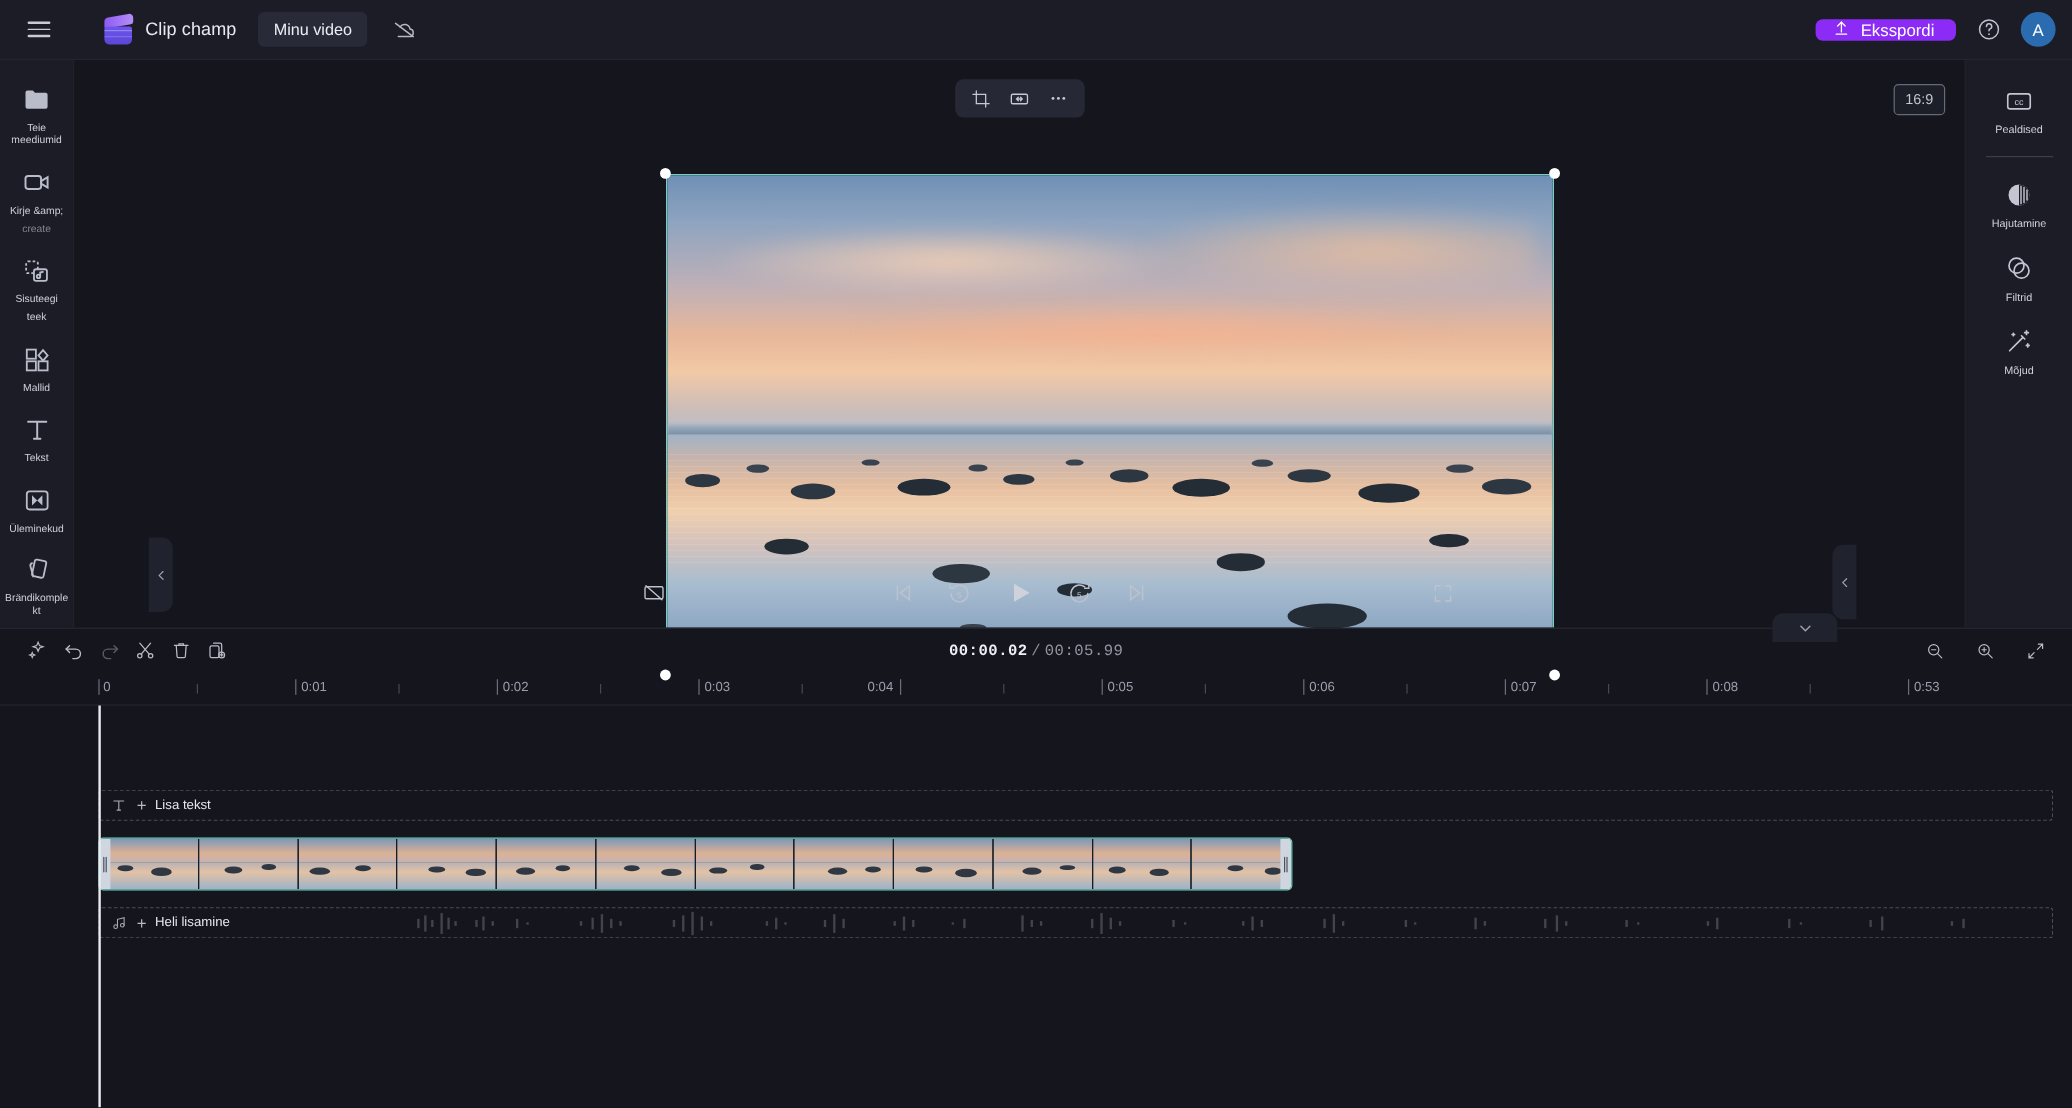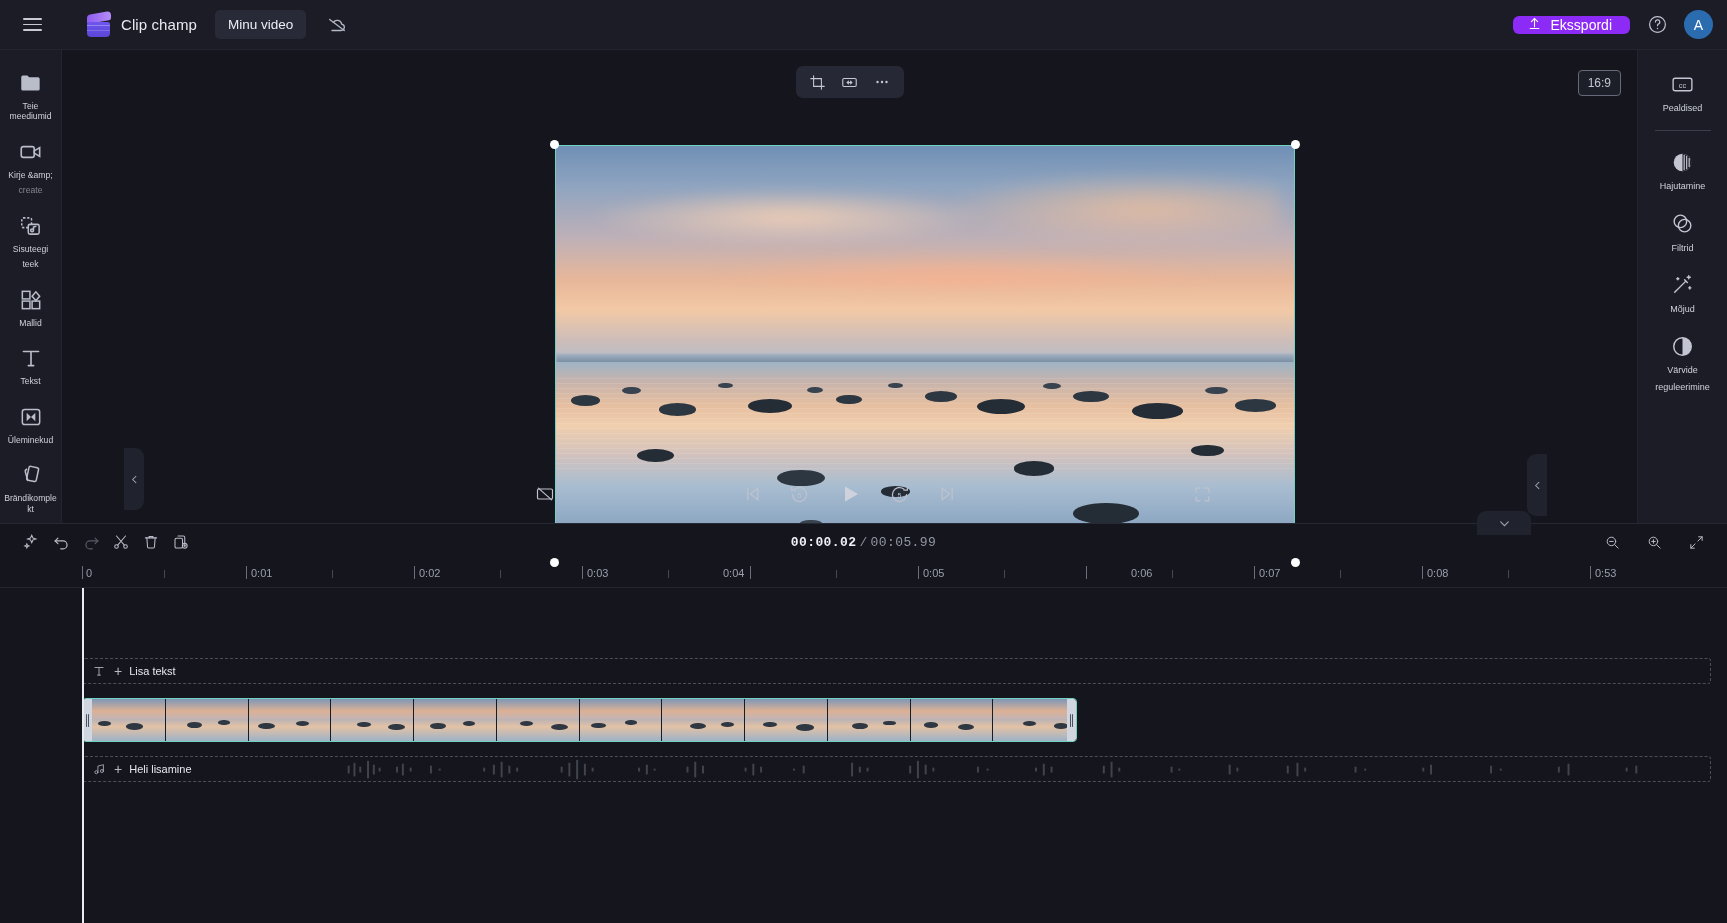--- a/index.html
+++ b/index.html
@@ -466,30 +466,20 @@
         <span class="rrail-ico">
           <svg width="25" height="25" viewBox="0 0 24 24" fill="none" stroke="#c3c6d2" stroke-width="1.35" stroke-linecap="round">
             <path d="M4.5 19.5L15 9"></path>
               <path d="M14 7.5l2.6 2.6"></path>
             <path d="M18 3.5v3M16.5 5h3M7.5 5.5v2M6.5 6.5h2M19 14v2.4M17.9 15.2h2.2"></path>
           </svg>
         </span>
         <span class="rrail-lbl">Mõjud</span>
       </div>
 
-      <div class="rrail-item">
-        <span class="rrail-ico">
-          <svg width="25" height="25" viewBox="0 0 24 24">
-              <circle cx="12" cy="12" r="8.4" fill="none" stroke="#c3c6d2" stroke-width="1.4"></circle>
-              <path d="M12 3.6a8.4 8.4 0 0 1 0 16.8z" fill="#c3c6d2"></path>
-            </svg>
-        </span>
-        <span class="rrail-lbl">Värvide</span>
-        <span class="rrail-lbl">reguleerimine</span>
-      </div>
     </div>
   </div>
 
   <div class="timeline">
 
     <div class="tl-toolbar">
       <div class="tlb">
         <svg width="18" height="18" viewBox="0 0 24 24" fill="none" stroke="#b8bbc8" stroke-width="1.35" stroke-linecap="round">
             <path d="M13 3l1.6 3.7L18.5 8l-3.9 1.3L13 13l-1.6-3.7L7.5 8l3.9-1.3z"></path>
             <path d="M6.5 14.5l.8 1.9 2 .8-2 .8-.8 1.9-.8-1.9-2-.8 2-.8z"></path>
@@ -568,21 +558,21 @@
       <div class="rl-major" style="left:582px;"></div>
       <div class="rl-lbl" style="left:587px;">0:03</div>
       <div class="rl-tick" style="left:668px;"></div>
       <div class="rl-major" style="left:750px;"></div>
       <div class="rl-lbl" style="left:723px;">0:04</div>
       <div class="rl-tick" style="left:836px;"></div>
       <div class="rl-major" style="left:918px;"></div>
       <div class="rl-lbl" style="left:923px;">0:05</div>
       <div class="rl-tick" style="left:1004px;"></div>
       <div class="rl-major" style="left:1086px;"></div>
-      <div class="rl-lbl" style="left:1131px;">0:06</div>
+      <div class="rl-lbl" style="left:1091px;">0:06</div>
       <div class="rl-tick" style="left:1172px;"></div>
       <div class="rl-major" style="left:1254px;"></div>
       <div class="rl-lbl" style="left:1259px;">0:07</div>
       <div class="rl-tick" style="left:1340px;"></div>
       <div class="rl-major" style="left:1422px;"></div>
       <div class="rl-lbl" style="left:1427px;">0:08</div>
       <div class="rl-tick" style="left:1508px;"></div>
       <div class="rl-major" style="left:1590px;"></div>
       <div class="rl-lbl" style="left:1595px;">0:53</div>
     </div>

